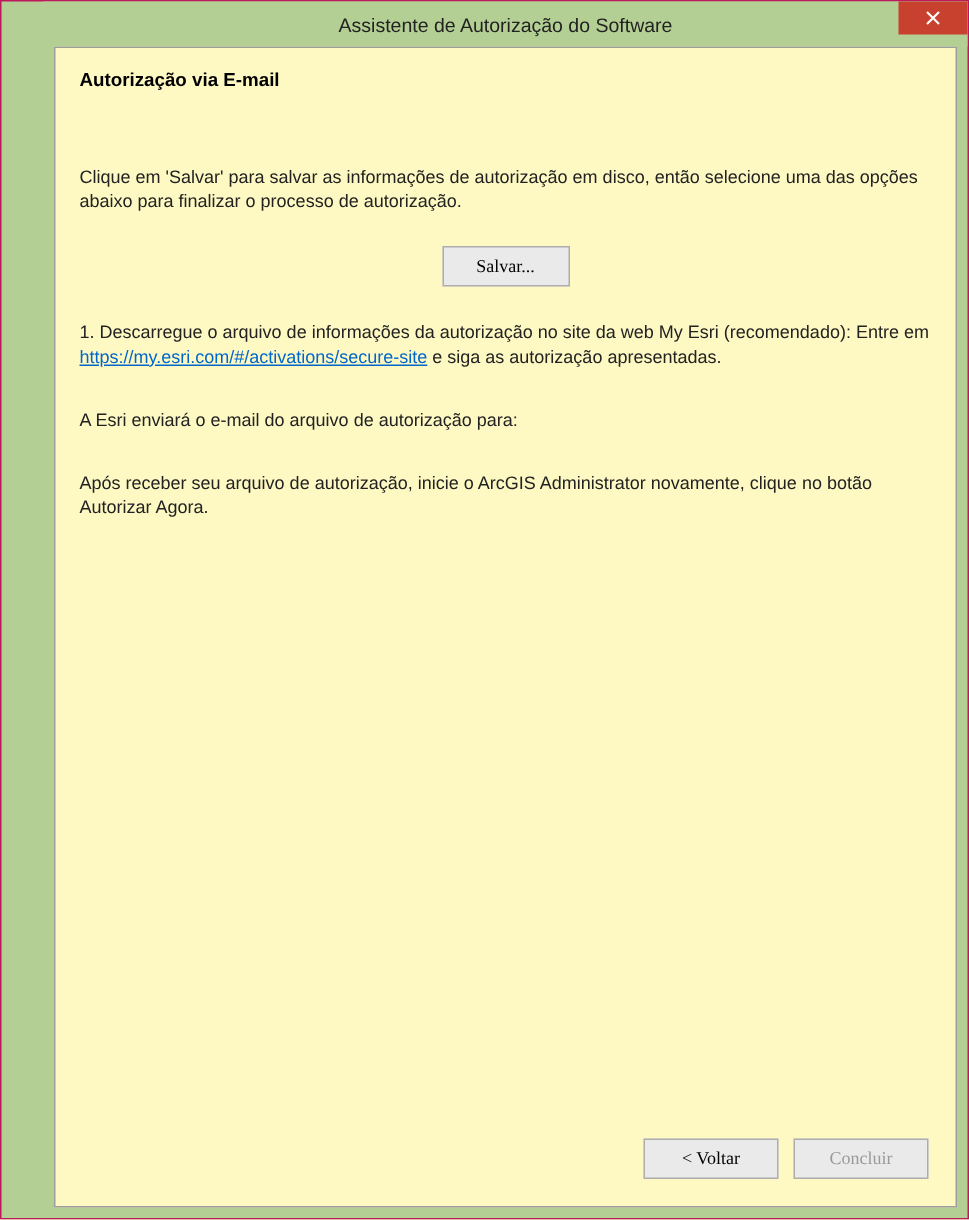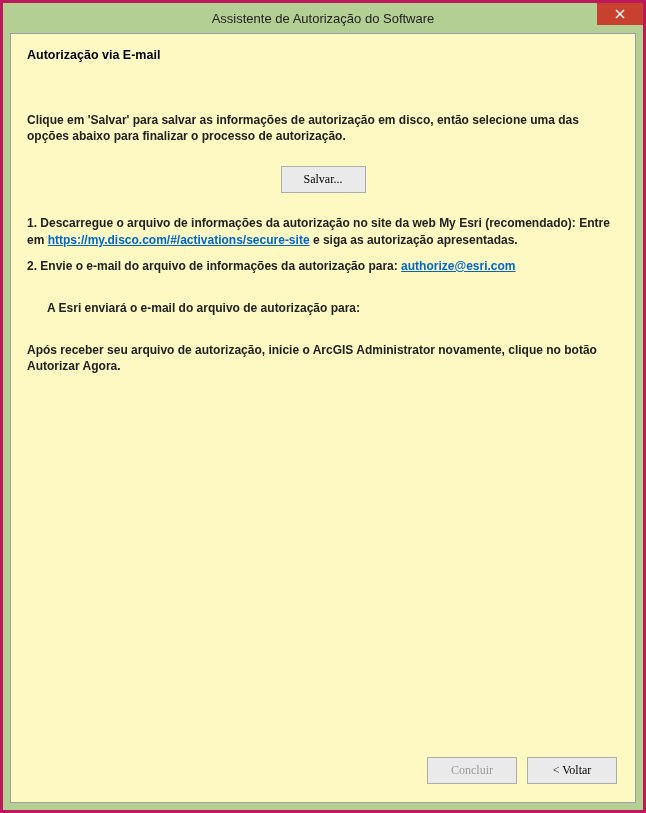--- a/index.html
+++ b/index.html
@@ -8,24 +8,25 @@
     font-family: "Segoe UI", Tahoma, sans-serif;
     font-size: 12px;
     background: #fff;
     width: 646px;
     height: 813px;
     overflow: hidden;
   }
   .window {
     width: 646px;
     height: 813px;
-    border: 3px solid #be185d;
+    border: 1px solid #be185d;
     background: #b4cf94;
     display: flex;
     flex-direction: column;
+    padding-left: 28px;
   }
   .titlebar {
     height: 30px;
     display: flex;
     align-items: center;
     position: relative;
     background: #b4cf94;
   }
   .titlebar .title {
     flex: 1;
@@ -64,21 +65,21 @@
     font-weight: bold;
     font-size: 12.5px;
     color: #000;
   }
   .content {
     flex: 1;
     padding: 0 16px 0 16px;
     color: #222;
     line-height: 1.35;
   }
-  .para { margin: 10px 0; font-weight: bold; }
+  .para { margin: 10px 0; }
   .intro { margin-top: 20px; margin-bottom: 22px; }
   .save-row {
     text-align: center;
     margin: 10px 0 22px 0;
   }
   .btn {
     font-family: Liberation Serif, serif;
     font-size: 12px;
     background: #eaeaea;
     border: 1px solid #adadad;
@@ -131,30 +132,27 @@
     </div>
 
     <div class="content">
       <div class="para intro">Clique em 'Salvar' para salvar as informações de autorização em disco, então selecione uma das opções abaixo para finalizar o processo de autorização.</div>
 
       <div class="save-row">
         <button class="btn">Salvar...</button>
       </div>
 
       <div class="para">
-        <span>1.  Descarregue o arquivo de informações da autorização no site da web My Esri (recomendado):  Entre em </span><span class="link">https://my.disco.com/#/activations/secure-site</span><span> e siga as autorização apresentadas.</span>
+        <span>1.  Descarregue o arquivo de informações da autorização no site da web My Esri (recomendado):  Entre em </span><span class="link">https://my.esri.com/#/activations/secure-site</span><span> e siga as autorização apresentadas.</span>
       </div>
 
-      <div class="para">
-        <span>2.  Envie o e-mail do arquivo de informações da autorização para: </span><span class="link">authorize@esri.com</span>
-      </div>
 
-      <div class="para" style="margin-top:26px;margin-left:20px;">A Esri enviará o e-mail do arquivo de autorização para:</div>
+      <div class="para" style="margin-top:26px;">A Esri enviará o e-mail do arquivo de autorização para:</div>
 
       <div class="para" style="margin-top:26px;">Após receber seu arquivo de autorização, inicie o ArcGIS Administrator novamente, clique no botão Autorizar Agora.</div>
     </div>
 
     <div class="footer">
+      <button class="btn">&lt; Voltar</button>
       <button class="btn" disabled="">Concluir</button>
-      <button class="btn">&lt; Voltar</button>
     </div>
   </div>
 </div>
 
 </body></html>

